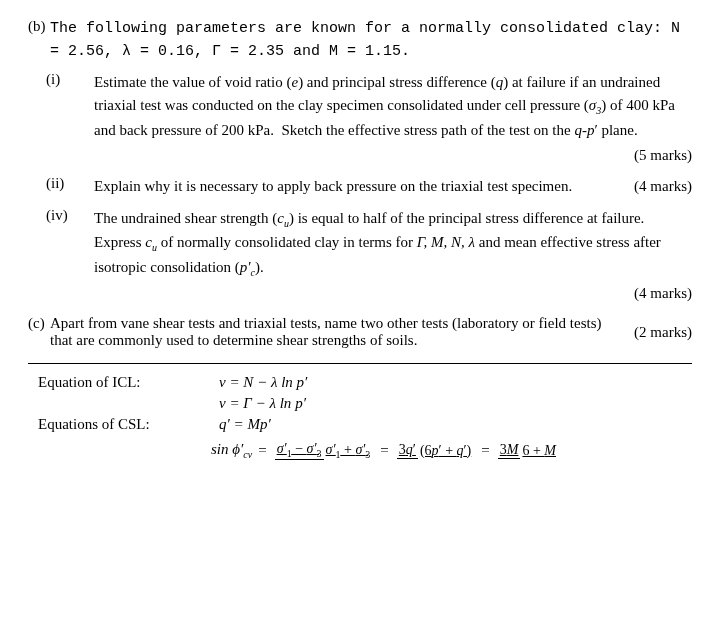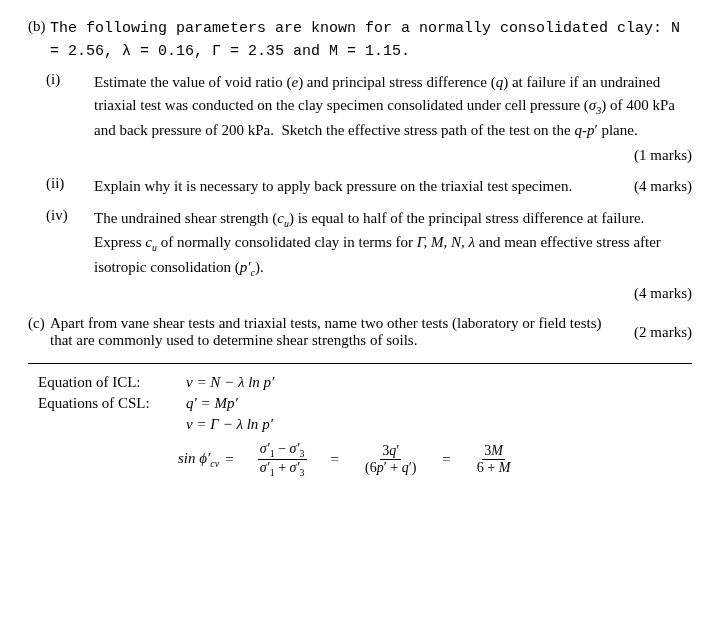--- a/index.html
+++ b/index.html
@@ -70,40 +70,42 @@
       min-width: 22px;
     }
     .equations-section {
       margin-top: 10px;
       padding-left: 10px;
     }
     .eq-row {
       display: flex;
       align-items: center;
       margin-bottom: 4px;
+      gap: 33px;
     }
     .eq-label {
       min-width: 140px;
       font-size: 15px;
     }
     .eq-content {
       font-size: 15px;
       font-style: italic;
       margin-left: 8px;
     }
     .math {
       font-style: italic;
     }
     .fraction {
       display: inline-flex;
-      flex-direction: column;
+      flex-direction: row;
       align-items: center;
       vertical-align: middle;
       font-size: 14px;
-      margin: 0 18px;
+      margin: 0 2px;
+      text-decoration: underline;
     }
     .fraction .num {
       border-bottom: 1px solid #000;
       padding: 0 2px;
       text-align: center;
     }
     .fraction .den {
       padding: 0 2px;
       text-align: center;
     }
@@ -129,21 +131,21 @@
 <div class="section">
   <div class="part-b-header">
     <span class="part-b-label">(b)</span>
     <span class="part-b-text">The following parameters are known for a normally consolidated clay: N = 2.56, λ = 0.16, Γ = 2.35 and M = 1.15.</span>
   </div>
 
   <div class="sub-part">
     <span class="sub-label">(i)</span>
     <div class="sub-content">
       <div>Estimate the value of void ratio (<span class="math">e</span>) and principal stress difference (<span class="math">q</span>) at failure if an undrained triaxial test was conducted on the clay specimen consolidated under cell pressure (<span class="math">σ<sub>3</sub></span>) of 400 kPa and back pressure of 200 kPa.&nbsp; Sketch the effective stress path of the test on the <span class="math">q</span>-<span class="math">p</span>′ plane.</div>
-      <div style="text-align:right; margin-top:2px;">(1 marks)</div>
+      <div style="text-align:right; margin-top:2px;">(5 marks)</div>
     </div>
   </div>
 
   <div class="sub-part">
     <span class="sub-label">(ii)</span>
     <div class="sub-content">
       <div class="sub-content-row">
         <span class="sub-text">Explain why it is necessary to apply back pressure on the triaxial test specimen.</span>
         <span class="marks-col">(4 marks)</span>
       </div>
@@ -173,27 +175,27 @@
 <hr class="divider">
 
 <div class="equations-section">
 
   <div class="eq-row">
     <span class="eq-label">Equation of ICL:</span>
     <span class="eq-content math"><i>v</i> = <i>N</i> − λ ln <i>p</i>′</span>
   </div>
 
   <div class="eq-row">
+    <span class="eq-label"></span>
+    <span class="eq-content math"><i>v</i> = Γ − λ ln <i>p</i>′</span>
+  </div>
+
+  <div class="eq-row">
     <span class="eq-label">Equations of CSL:</span>
     <span class="eq-content math"><i>q</i>′ = <i>Mp</i>′</span>
-  </div>
-
-  <div class="eq-row">
-    <span class="eq-label"></span>
-    <span class="eq-content math"><i>v</i> = Γ − λ ln <i>p</i>′</span>
   </div>
 
   <div class="eq-row">
     <span class="eq-label"></span>
     <div class="sin-eq">
       <span class="math">sin ϕ′<sub><i>cv</i></sub></span>
       <span>=</span>
       <span class="fraction">
         <span class="num"><i>σ′</i><sub>1</sub> − <i>σ′</i><sub>3</sub></span>
         <span class="den"><i>σ′</i><sub>1</sub> + <i>σ′</i><sub>3</sub></span>

